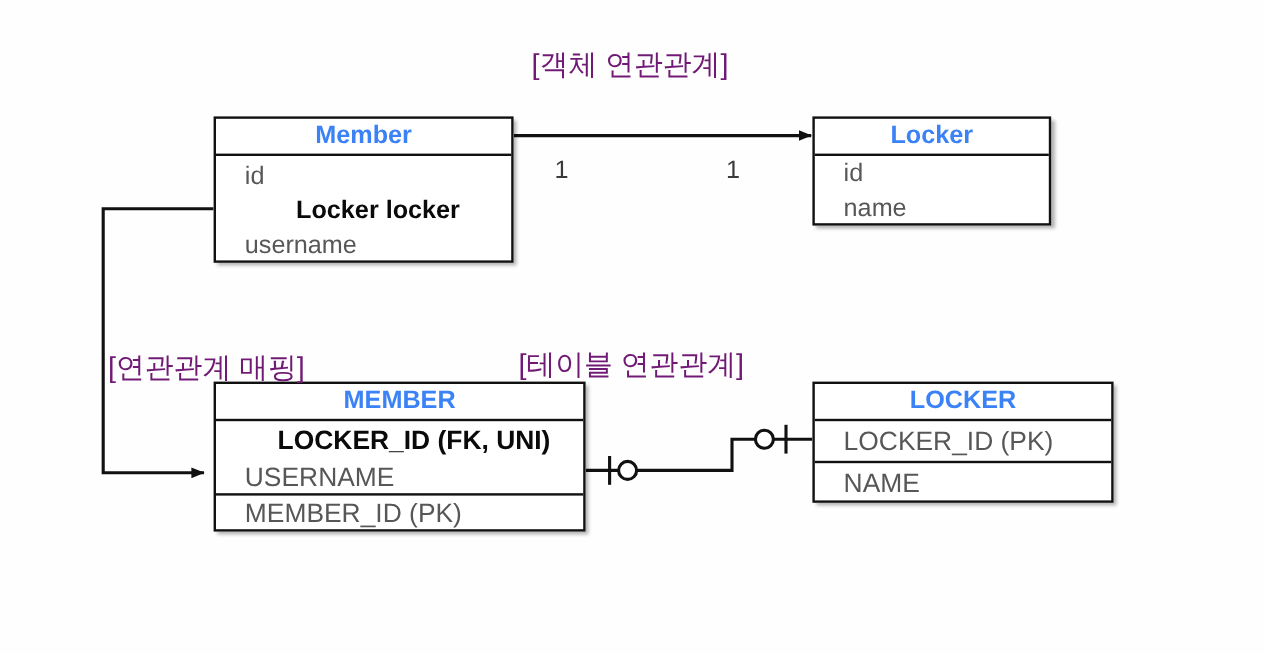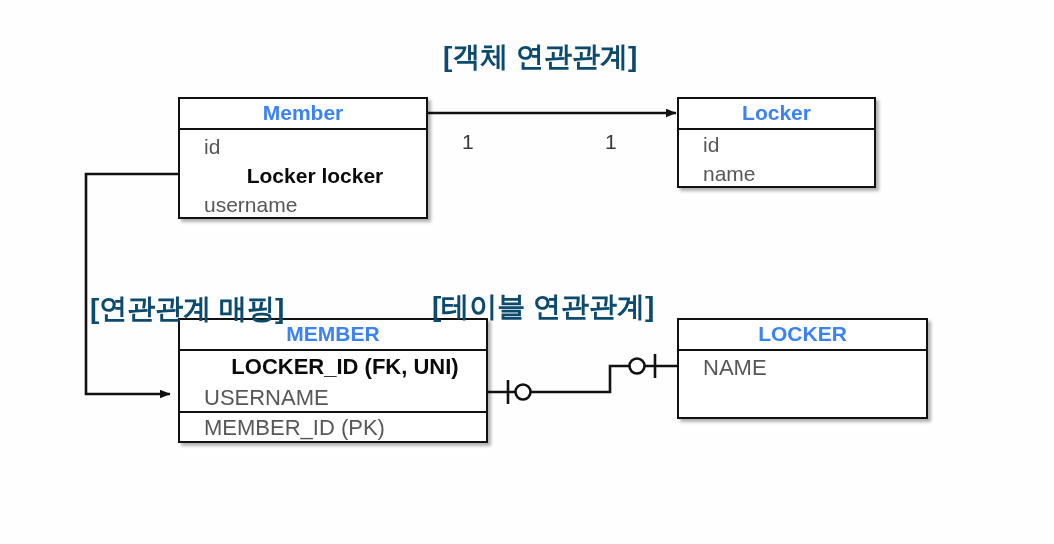--- a/index.html
+++ b/index.html
@@ -87,25 +87,24 @@
     left: 677px; top: 318px; width: 251px; height: 101px;
   }
   #locker-table .box-title { height: 29px; line-height: 28px; font-size: 21px; }
   #locker-table .sec-pk { height: 35px; }
   #locker-table .sec-rest { height: 33px; }
   #locker-table .field { font-size: 22px; line-height: 33px; }
 
   
   .caption {
     position: absolute;
-    color: #0c4a6e;
-    font-size: 28px;
+    color: #701a75;
+    font-size: 24px;
     white-space: nowrap;
     z-index: 4;
-    font-weight: bold;
   }
   #caption-object   { left: 443px; top: 38px; }
   #caption-mapping  { left: 90px;  top: 258px; margin-top: 32px; }
   #caption-table    { left: 432px; top: 288px; }
 
   .mult {
     position: absolute;
     color: #3a3a3a;
     font-size: 21px;
     z-index: 4;
@@ -178,18 +177,21 @@
       <div class="field bold">LOCKER_ID (FK, UNI)</div>
       <div class="field">USERNAME</div>
     </div>
     <div class="box-section sec-pk">
       <div class="field">MEMBER_ID (PK)</div>
     </div>
   </div>
 
   <div class="box" id="locker-table">
     <div class="box-title">LOCKER</div>
+    <div class="box-section sec-pk">
+      <div class="field">LOCKER_ID (PK)</div>
+    </div>
     <div class="box-section sec-rest">
       <div class="field">NAME</div>
     </div>
   </div>
 
 </div>
 
 </body></html>

